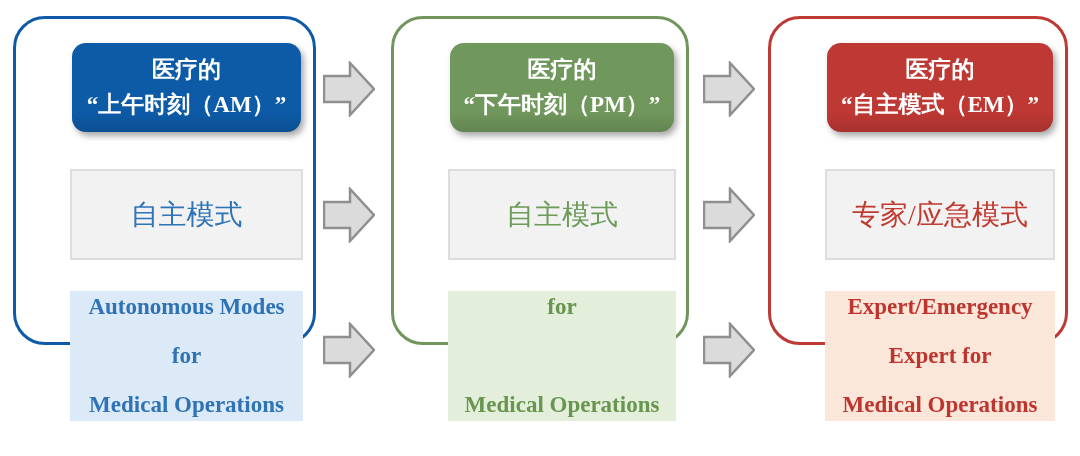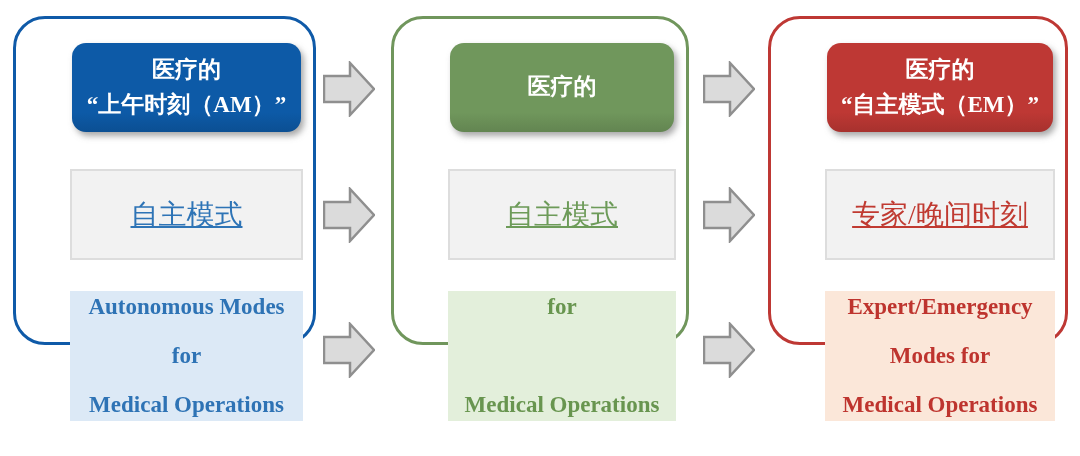--- a/index.html
+++ b/index.html
@@ -22,21 +22,21 @@
     background-color:var(--header-bg);
     box-shadow:3px 4px 6px rgba(96,96,96,0.55);
     display:flex; flex-direction:column; align-items:center; justify-content:center;
     color:var(--header-text); font-weight:bold; font-size:23px; line-height:1.5;
     text-align:center;
   }
   .mode-box {
     margin:37px 10px 0 10px; height:91px; box-sizing:border-box;
     background:var(--mode-bg); border:2px solid var(--mode-border);
     display:flex; align-items:center; justify-content:center;
-    color:var(--mode-text); font-size:28px; text-align:center;text-decoration:underline;
+    color:var(--mode-text); font-size:28px; text-align:center;
   }
   .english-box {
     margin:31px 10px 0 10px; height:130px;
     background:var(--eng-bg);
     display:flex; flex-direction:column; align-items:center; justify-content:space-between;
     color:var(--eng-text); font-weight:bold; font-size:23px; line-height:1.4;
     text-align:center;
   }
   .arrow { position:absolute; width:52px; height:56px; }
   .arrow polygon { stroke-width:2.5; stroke-linejoin:miter; }
@@ -62,41 +62,42 @@
     <div class="english-box">
       <div>Autonomous Modes</div>
       <div>for</div>
       <div>Medical Operations</div>
     </div>
   </div>
 
   <div class="panel panel-1" style="--accent: #70965C; --header-bg: #70975C; --header-text: #FFFFFF; --mode-bg: #F2F2F2; --mode-border: #DDDDDD; --mode-text: #6D9B59; --eng-bg: #E3EFDB; --eng-text: #68954F;">
     <div class="header-box">
       <div>医疗的</div>
+      <div>“下午时刻（PM）”</div>
     </div>
     <div class="mode-box">
       <span>自主模式</span>
     </div>
     <div class="english-box">
       <div>for</div>
       <div>Medical Operations</div>
     </div>
   </div>
 
   <div class="panel panel-2" style="--accent: #BE3834; --header-bg: #BE3834; --header-text: #FFFFFF; --mode-bg: #F2F2F2; --mode-border: #DDDDDD; --mode-text: #C03A31; --eng-bg: #FBE7D9; --eng-text: #BE342E;">
     <div class="header-box">
       <div>医疗的</div>
       <div>“自主模式（EM）”</div>
     </div>
     <div class="mode-box">
-      <span>专家/晚间时刻</span>
+      <span>专家/应急模式</span>
     </div>
     <div class="english-box">
       <div>Expert/Emergency</div>
-      <div>Modes for</div>
+      <div>Expert for</div>
       <div>Medical Operations</div>
     </div>
   </div>
 
   <svg class="arrow arrow-ax arrow-r1" viewBox="0 0 52 56">
     <polygon points="1,15 27,15 27,2 51,28 27,54 27,41 1,41" fill="#DBDBDB" stroke="#8F8F8F"></polygon>
   </svg>
   <svg class="arrow arrow-ax arrow-r2" viewBox="0 0 52 56">
     <polygon points="1,15 27,15 27,2 51,28 27,54 27,41 1,41" fill="#DBDBDB" stroke="#8F8F8F"></polygon>
   </svg>

